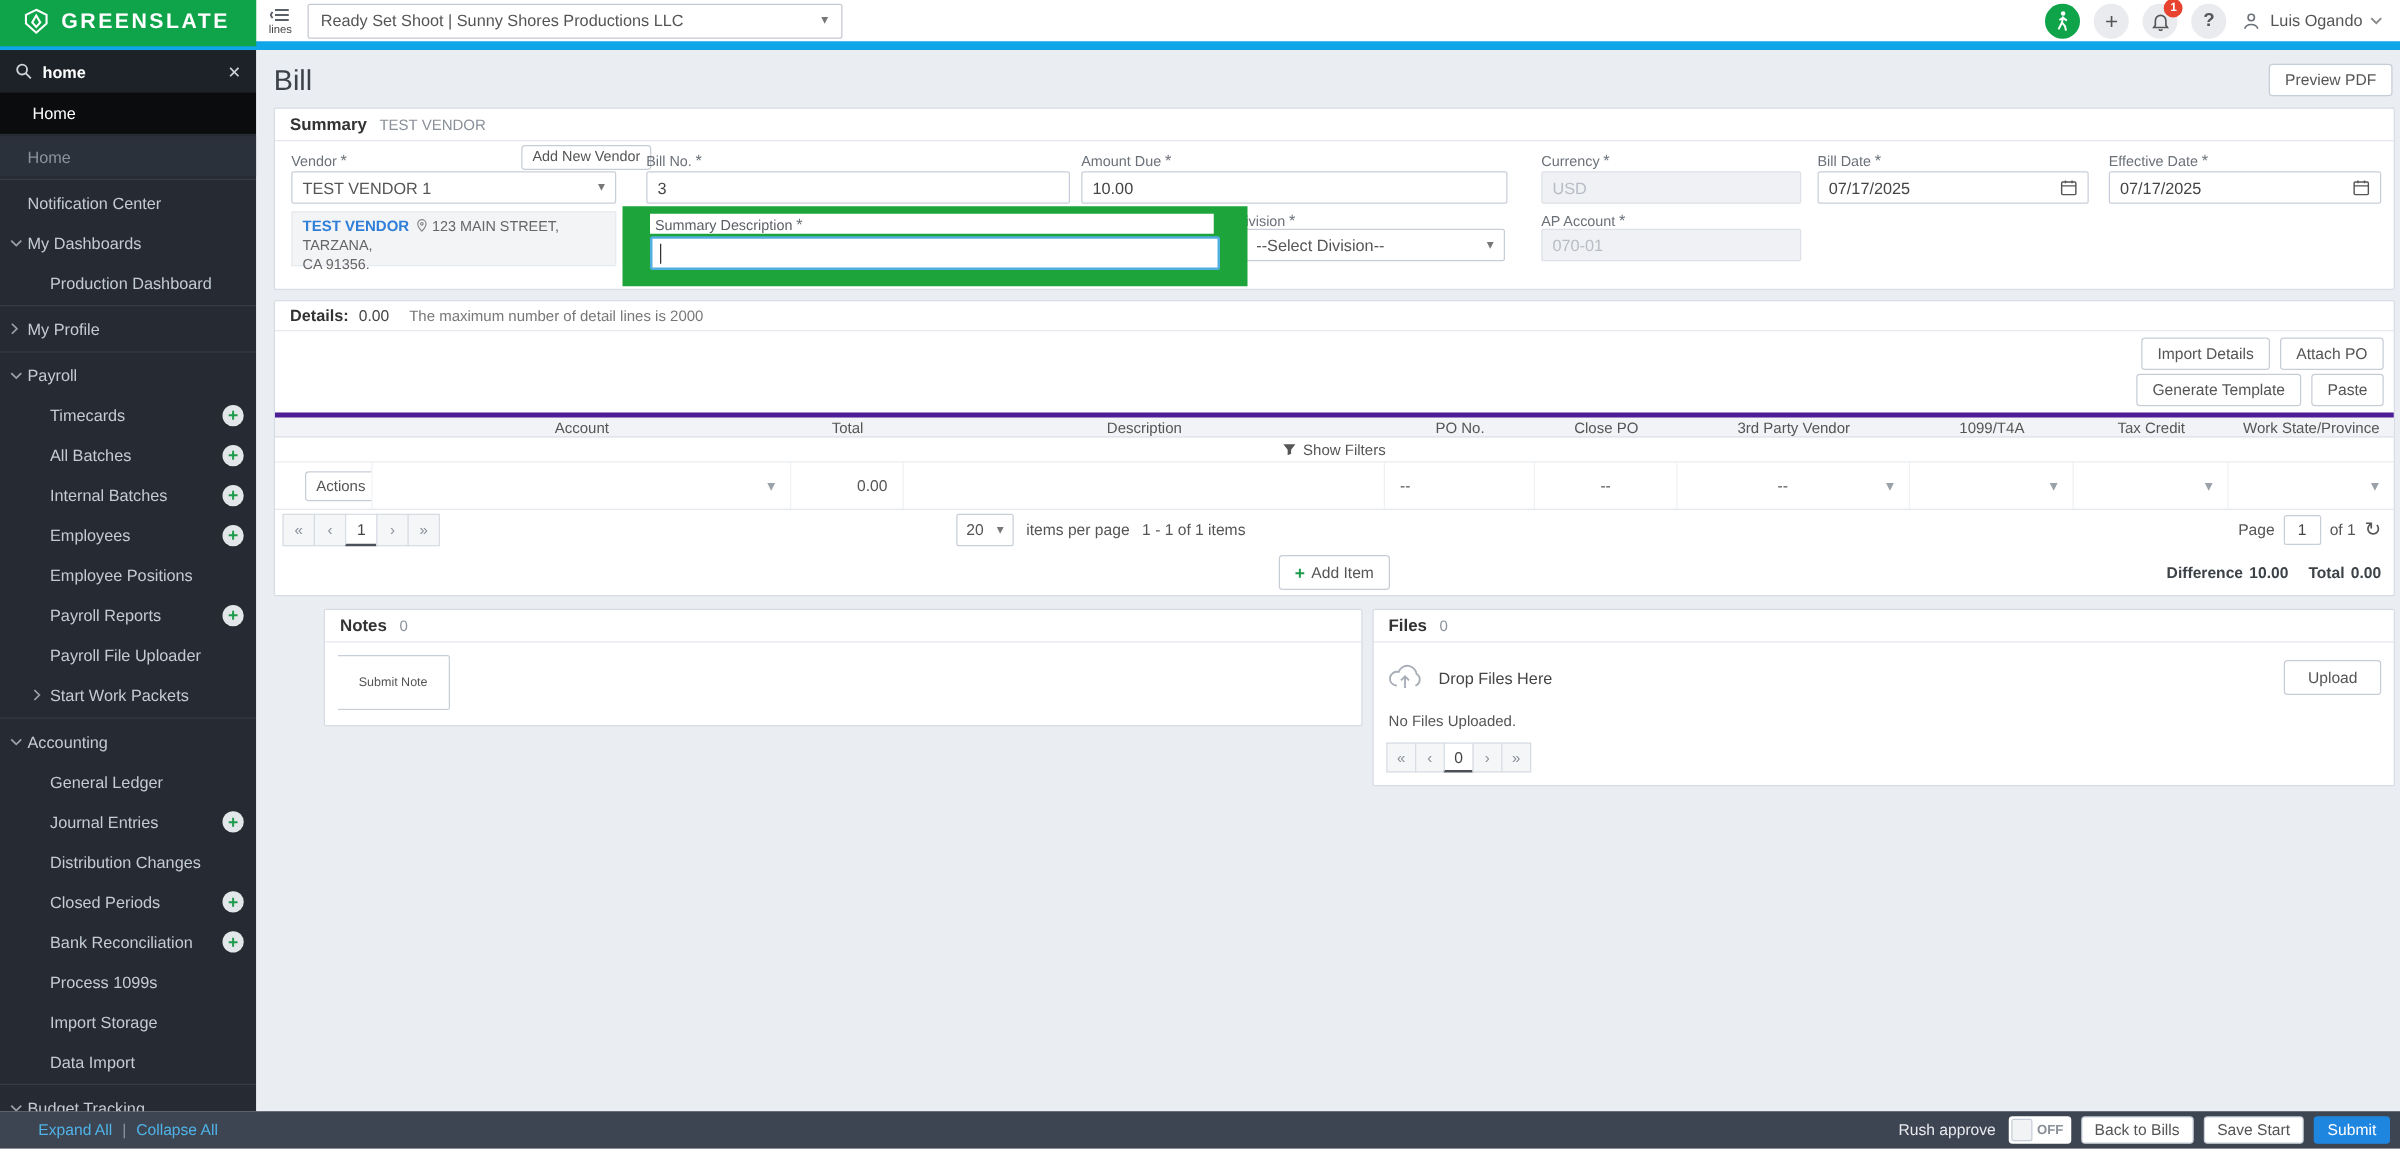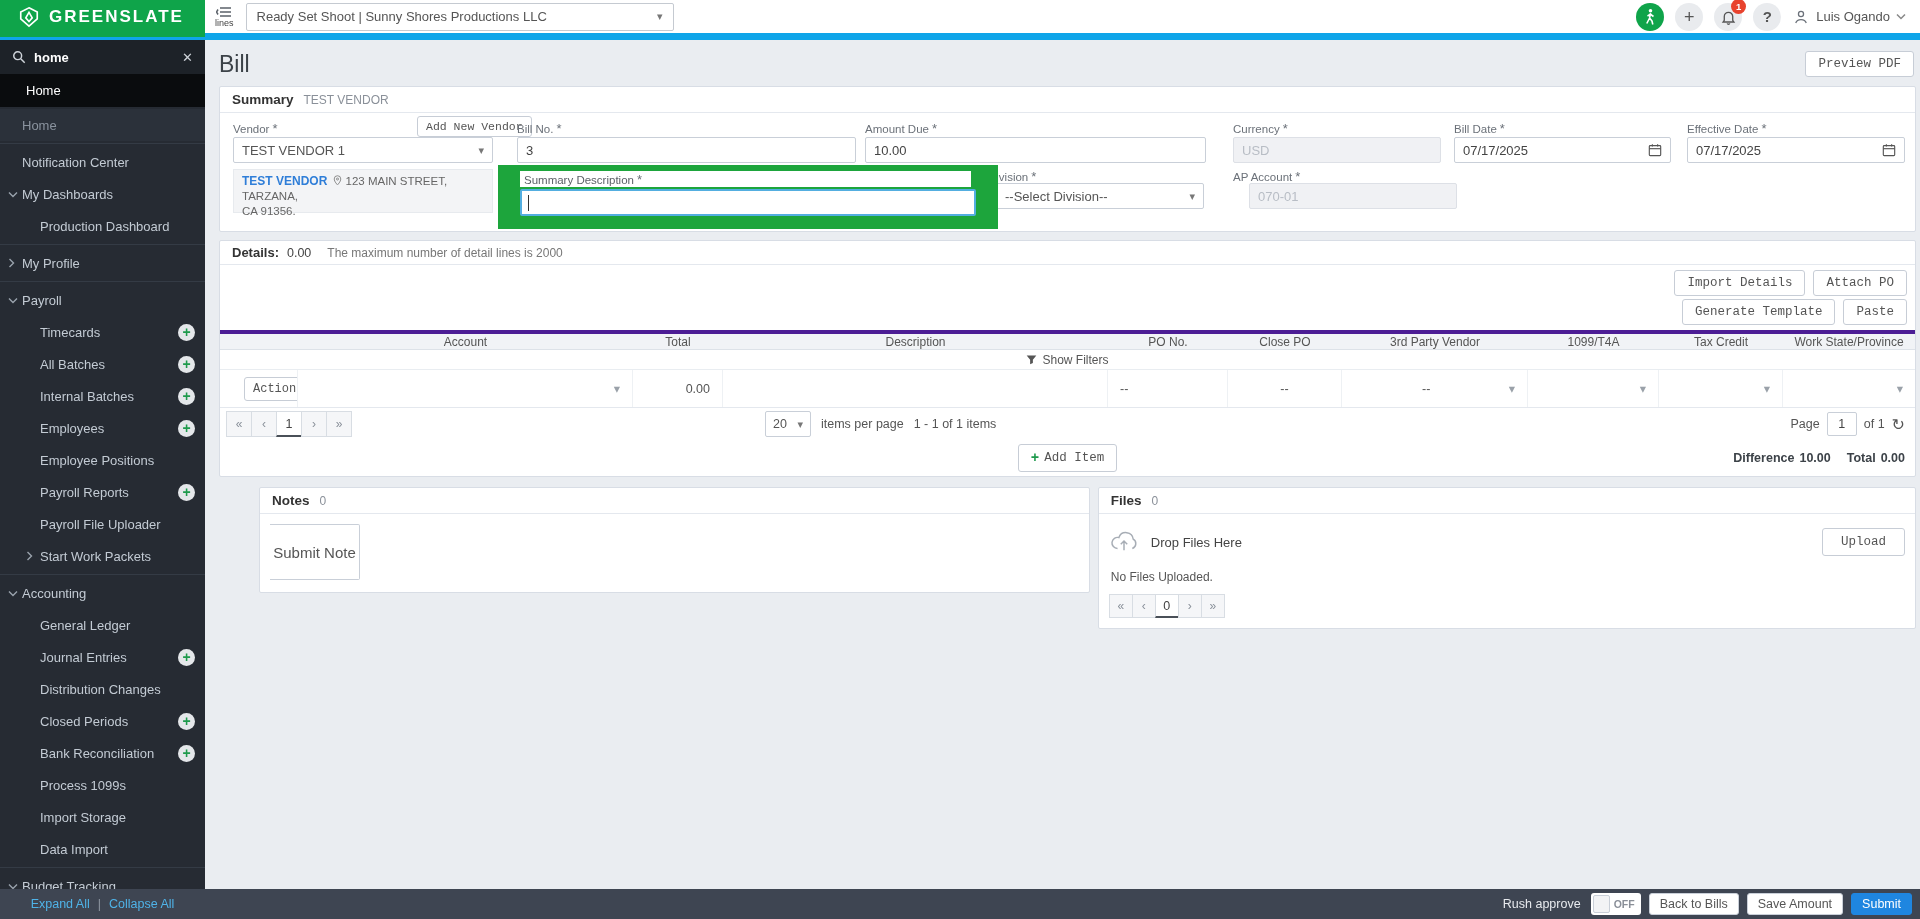--- a/index.html
+++ b/index.html
@@ -55,21 +55,21 @@
   .toggle{width:50px; height:22px; background:#fff; border-radius:3px; display:flex; align-items:center; padding:2px; gap:4px; cursor:pointer;}
   .knob{width:17px; height:18px; background:#f2f3f5; border:1px solid #c9cfd8; border-radius:2px;}
   .toggle .state{font-size:10.5px; font-weight:bold; color:#8a8f98;}
   .fbtn{height:22px; padding:0 10px; background:#fff; border:1px solid #c9cfd8; border-radius:3px; font-size:12.5px; color:#555; display:flex; align-items:center; cursor:pointer;}
   .fbtn.primary{background:var(--submit-blue); border-color:var(--submit-blue); color:#fff;}
 
   
   .main{grid-row:2; grid-column:2; background:var(--main-bg); padding:6px 4px 0 14px; overflow:hidden;}
   .pagehead{display:flex; align-items:center; height:36px;}
   .pagehead .title{font-size:23px; color:#3c4248; font-weight:normal;}
-  .btn{background:#fff; border:1px solid #c7cdd6; border-radius:3px; color:#555; font-size:12.5px; padding:5px 12px; cursor:pointer; font-family:Liberation Mono, monospace; white-space:nowrap;}
+  .btn{background:#fff; border:1px solid #c7cdd6; border-radius:3px; color:#555; font-size:12.5px; padding:5px 12px; cursor:pointer; font-family:Liberation Sans, sans-serif; white-space:nowrap;}
   .pagehead .btn{margin-left:auto; margin-right:2px;}
   .panel{background:#fff; border:1px solid var(--panel-border); border-radius:2px;}
   .panel-h{height:26px; display:flex; align-items:center; padding:0 12px; border-bottom:1px solid #e4e8ee; gap:10px;}
   .panel-h .pt{font-weight:bold; font-size:13.5px; color:#333;}
   .panel-h .ps{font-size:12px; color:#8a9099;}
 
   
   .summary{margin-top:4px; height:146px; position:relative;}
   .f{position:absolute;}
   .flabel{font-size:11.5px; color:#6b7179; white-space:nowrap;}
@@ -121,21 +121,21 @@
   .difftotal{position:absolute; right:10px; font-size:12.5px; font-weight:bold; color:#3c4248; display:flex; gap:16px;}
   .difftotal span b{margin-left:5px;}
 
   
   .lower{display:flex; gap:8px; margin-top:10px; align-items:flex-start;padding-left:40px;}
   .notes{width:851px;}
   .files{width:838px;}
   .n-body{padding:10px 10px 12px 10px; display:flex;}
   .notearea{flex:1; height:44px; border:1px solid var(--input-border); border-radius:2px 0 0 2px; padding:6px 8px; font-size:12.5px; color:#999; position:relative; background:#fff;}
   .rgrip{position:absolute; right:2px; bottom:2px; width:9px; height:9px; background:repeating-linear-gradient(135deg, transparent 0 2px, #b8bec6 2px 3px);}
-  .submitnote{height:56px; width:90px; border:1px solid var(--input-border); border-left:none; background:#fff; border-radius:0 2px 2px 0; font-size:15px; color:#555; cursor:pointer; font-family:inherit;}
+  .submitnote{height:44px; width:90px; border:1px solid var(--input-border); border-left:none; background:#fff; border-radius:0 2px 2px 0; font-size:10px; color:#555; cursor:pointer; font-family:inherit;}
   .f-body{padding:8px 10px 10px 10px;}
   .droprow{display:flex; align-items:center; gap:12px; height:40px;}
   .droplbl{font-size:13px; color:#444;}
   .droprow .btn{margin-left:auto; padding:6px 18px;}
   .nofiles{font-size:12px; color:#555; margin:8px 0 10px 2px;}
   .fpg{display:flex;}
   .fpg .pgbtn{width:24px; height:24px;}
 </style>
 </head>
 <body>
@@ -406,21 +406,21 @@
         <span class="flabel">Division</span><span class="req">*</span>
       </div>
       <div class="f inputbox" style="left:768px; top:96px; width:216px;">
         <span class="val" style="padding-left:8px;">--Select Division--</span>
         <span class="sel-caret">▾</span>
       </div>
 
       <div class="f" style="left:1013px; top:82px;">
         <span class="flabel">AP Account</span><span class="req">*</span>
       </div>
-      <div class="f inputbox disabled" style="left:1013px; top:96px; width:208px;margin-left:16px;">
+      <div class="f inputbox disabled" style="left:1013px; top:96px; width:208px;">
         <span class="val">070-01</span>
       </div>
 
       <div class="f hlbox" style="left:278px; top:78px; width:500px; height:64px;">
         <div style="background:#fff; padding:1px 4px 0 4px; display:inline-block; min-width:99%;">
           <span class="flabel">Summary Description</span><span class="req">*</span>
         </div>
         <div class="focusinput">
           <span class="caret"></span>
         </div>
@@ -565,17 +565,17 @@
       <span class="pipe">|</span>
       <a>Collapse All</a>
     </div>
     <div class="footer-right">
       <span class="rushlbl">Rush approve</span>
       <div class="toggle">
         <span class="knob"></span>
         <span class="state">OFF</span>
       </div>
       <button class="fbtn">Back to Bills</button>
-      <button class="fbtn">Save Amount</button>
+      <button class="fbtn">Save Start</button>
       <button class="fbtn primary">Submit</button>
     </div>
   </div>
 </div>
 
 </body></html>

